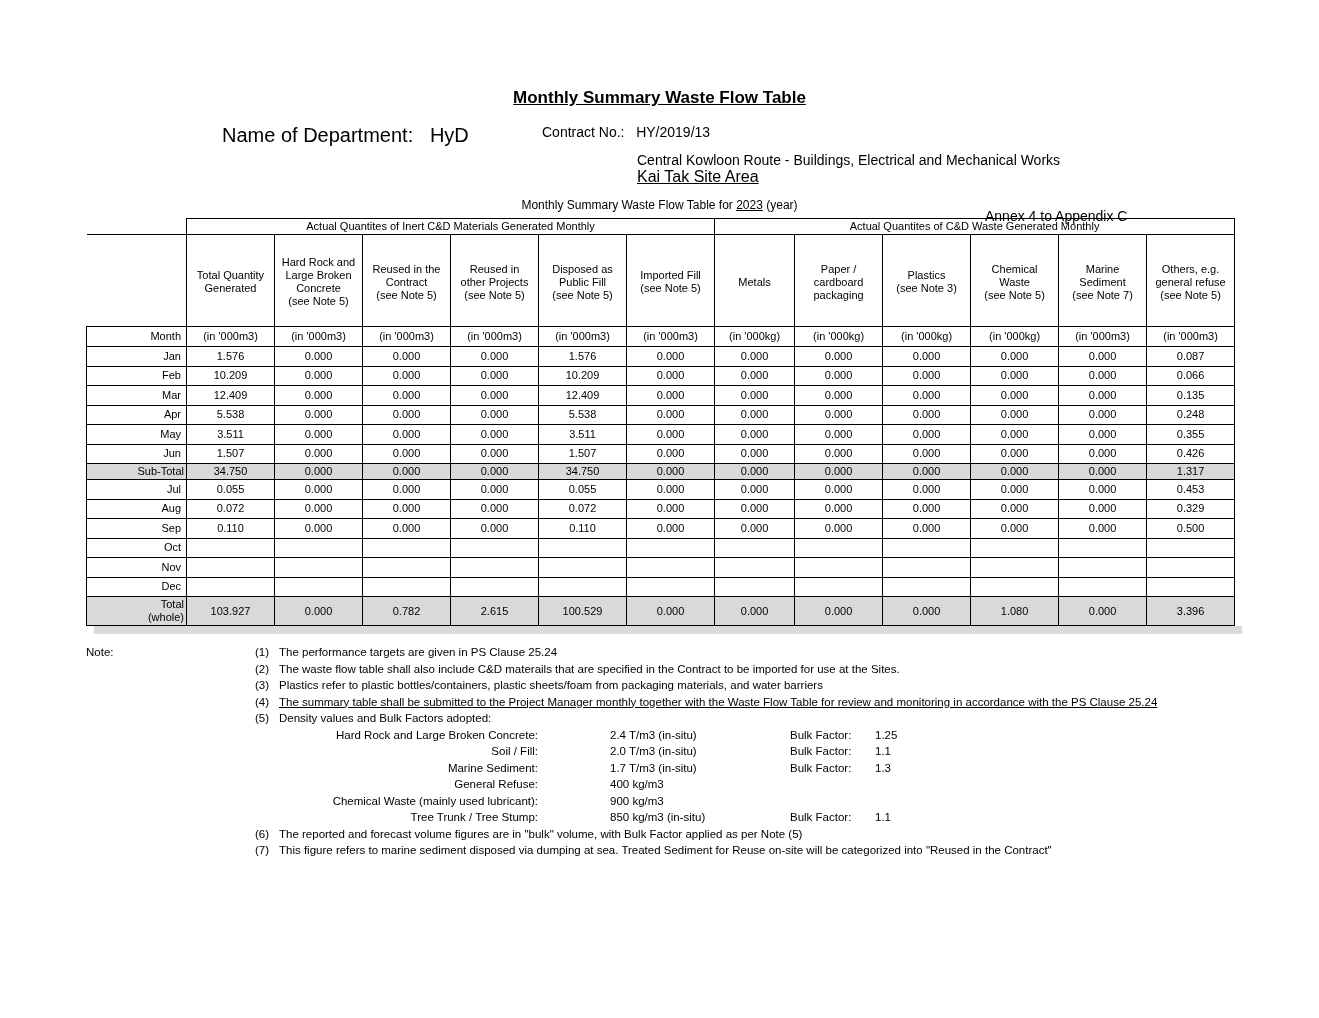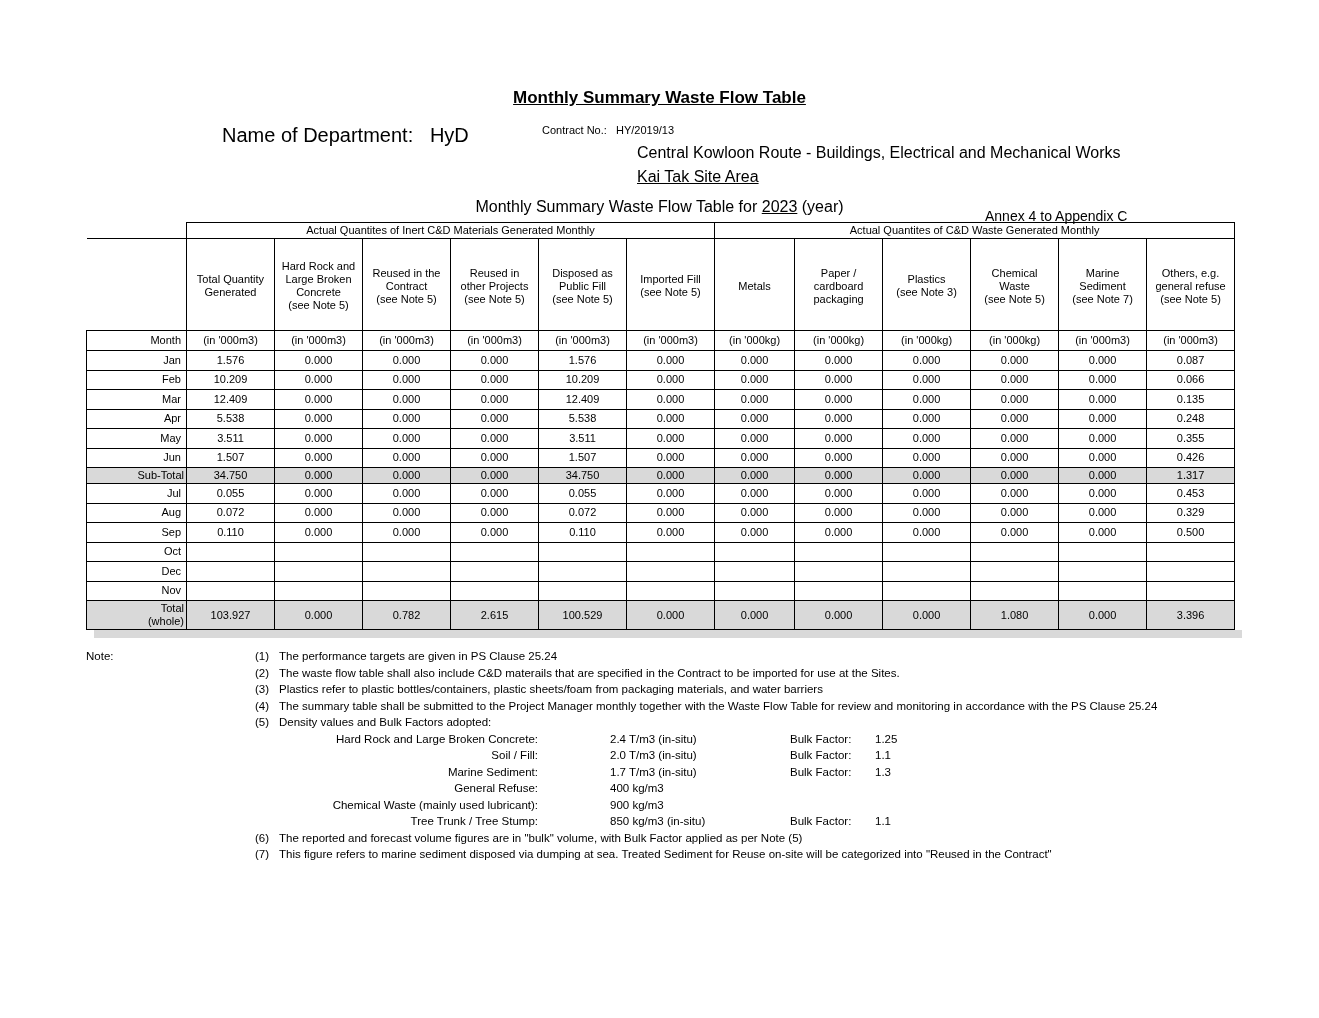--- a/index.html
+++ b/index.html
@@ -47,38 +47,38 @@
   .dept {
     position: absolute;
     left: 222px;
     top: 0;
     font-size: 20px;
   }
   .contract {
     position: absolute;
     left: 542px;
     top: 0;
-    font-size: 11px;
+    font-size: 14px;
   }
   .project {
     position: absolute;
     left: 637px;
-    top: 20px;
-    font-size: 16px;
+    top: 28px;
+    font-size: 14px;
   }
   .sitearea {
     position: absolute;
     left: 637px;
     top: 44px;
     font-size: 16px;
     text-decoration: underline;
   }
   .table-heading {
     text-align: center;
-    font-size: 16px;
+    font-size: 12px;
     margin-top: 52px;
   }
   .table-heading .year {
     text-decoration: underline;
   }
 
   table.wf {
     border-collapse: collapse;
     margin: 6px 0 0 86px;
     width: 1148px;
@@ -155,20 +155,21 @@
     position: relative;
     padding-left: 24px;
   }
   .note-num {
     position: absolute;
     left: 0;
     top: 0;
   }
   .note-indent {
     padding-left: 24px;
+    text-decoration: underline;
   }
   .density-line {
     position: relative;
     height: 16.5px;
   }
   .d-label {
     position: absolute;
     right: 717px;
     top: 0;
     white-space: nowrap;
@@ -428,36 +429,36 @@
           <td>&nbsp;</td>
           <td>&nbsp;</td>
           <td>&nbsp;</td>
           <td>&nbsp;</td>
           <td>&nbsp;</td>
           <td>&nbsp;</td>
           <td>&nbsp;</td>
           <td>&nbsp;</td>
         </tr>
         <tr class="blank-row">
+          <td class="col-month">Nov</td>
+          <td>&nbsp;</td>
+          <td>&nbsp;</td>
+          <td>&nbsp;</td>
+          <td>&nbsp;</td>
+          <td>&nbsp;</td>
+          <td>&nbsp;</td>
+          <td>&nbsp;</td>
+          <td>&nbsp;</td>
+          <td>&nbsp;</td>
+          <td>&nbsp;</td>
+          <td>&nbsp;</td>
+          <td>&nbsp;</td>
+        </tr>
+        <tr class="blank-row">
           <td class="col-month">Dec</td>
-          <td>&nbsp;</td>
-          <td>&nbsp;</td>
-          <td>&nbsp;</td>
-          <td>&nbsp;</td>
-          <td>&nbsp;</td>
-          <td>&nbsp;</td>
-          <td>&nbsp;</td>
-          <td>&nbsp;</td>
-          <td>&nbsp;</td>
-          <td>&nbsp;</td>
-          <td>&nbsp;</td>
-          <td>&nbsp;</td>
-        </tr>
-        <tr class="blank-row">
-          <td class="col-month">Nov</td>
           <td>&nbsp;</td>
           <td>&nbsp;</td>
           <td>&nbsp;</td>
           <td>&nbsp;</td>
           <td>&nbsp;</td>
           <td>&nbsp;</td>
           <td>&nbsp;</td>
           <td>&nbsp;</td>
           <td>&nbsp;</td>
           <td>&nbsp;</td>

